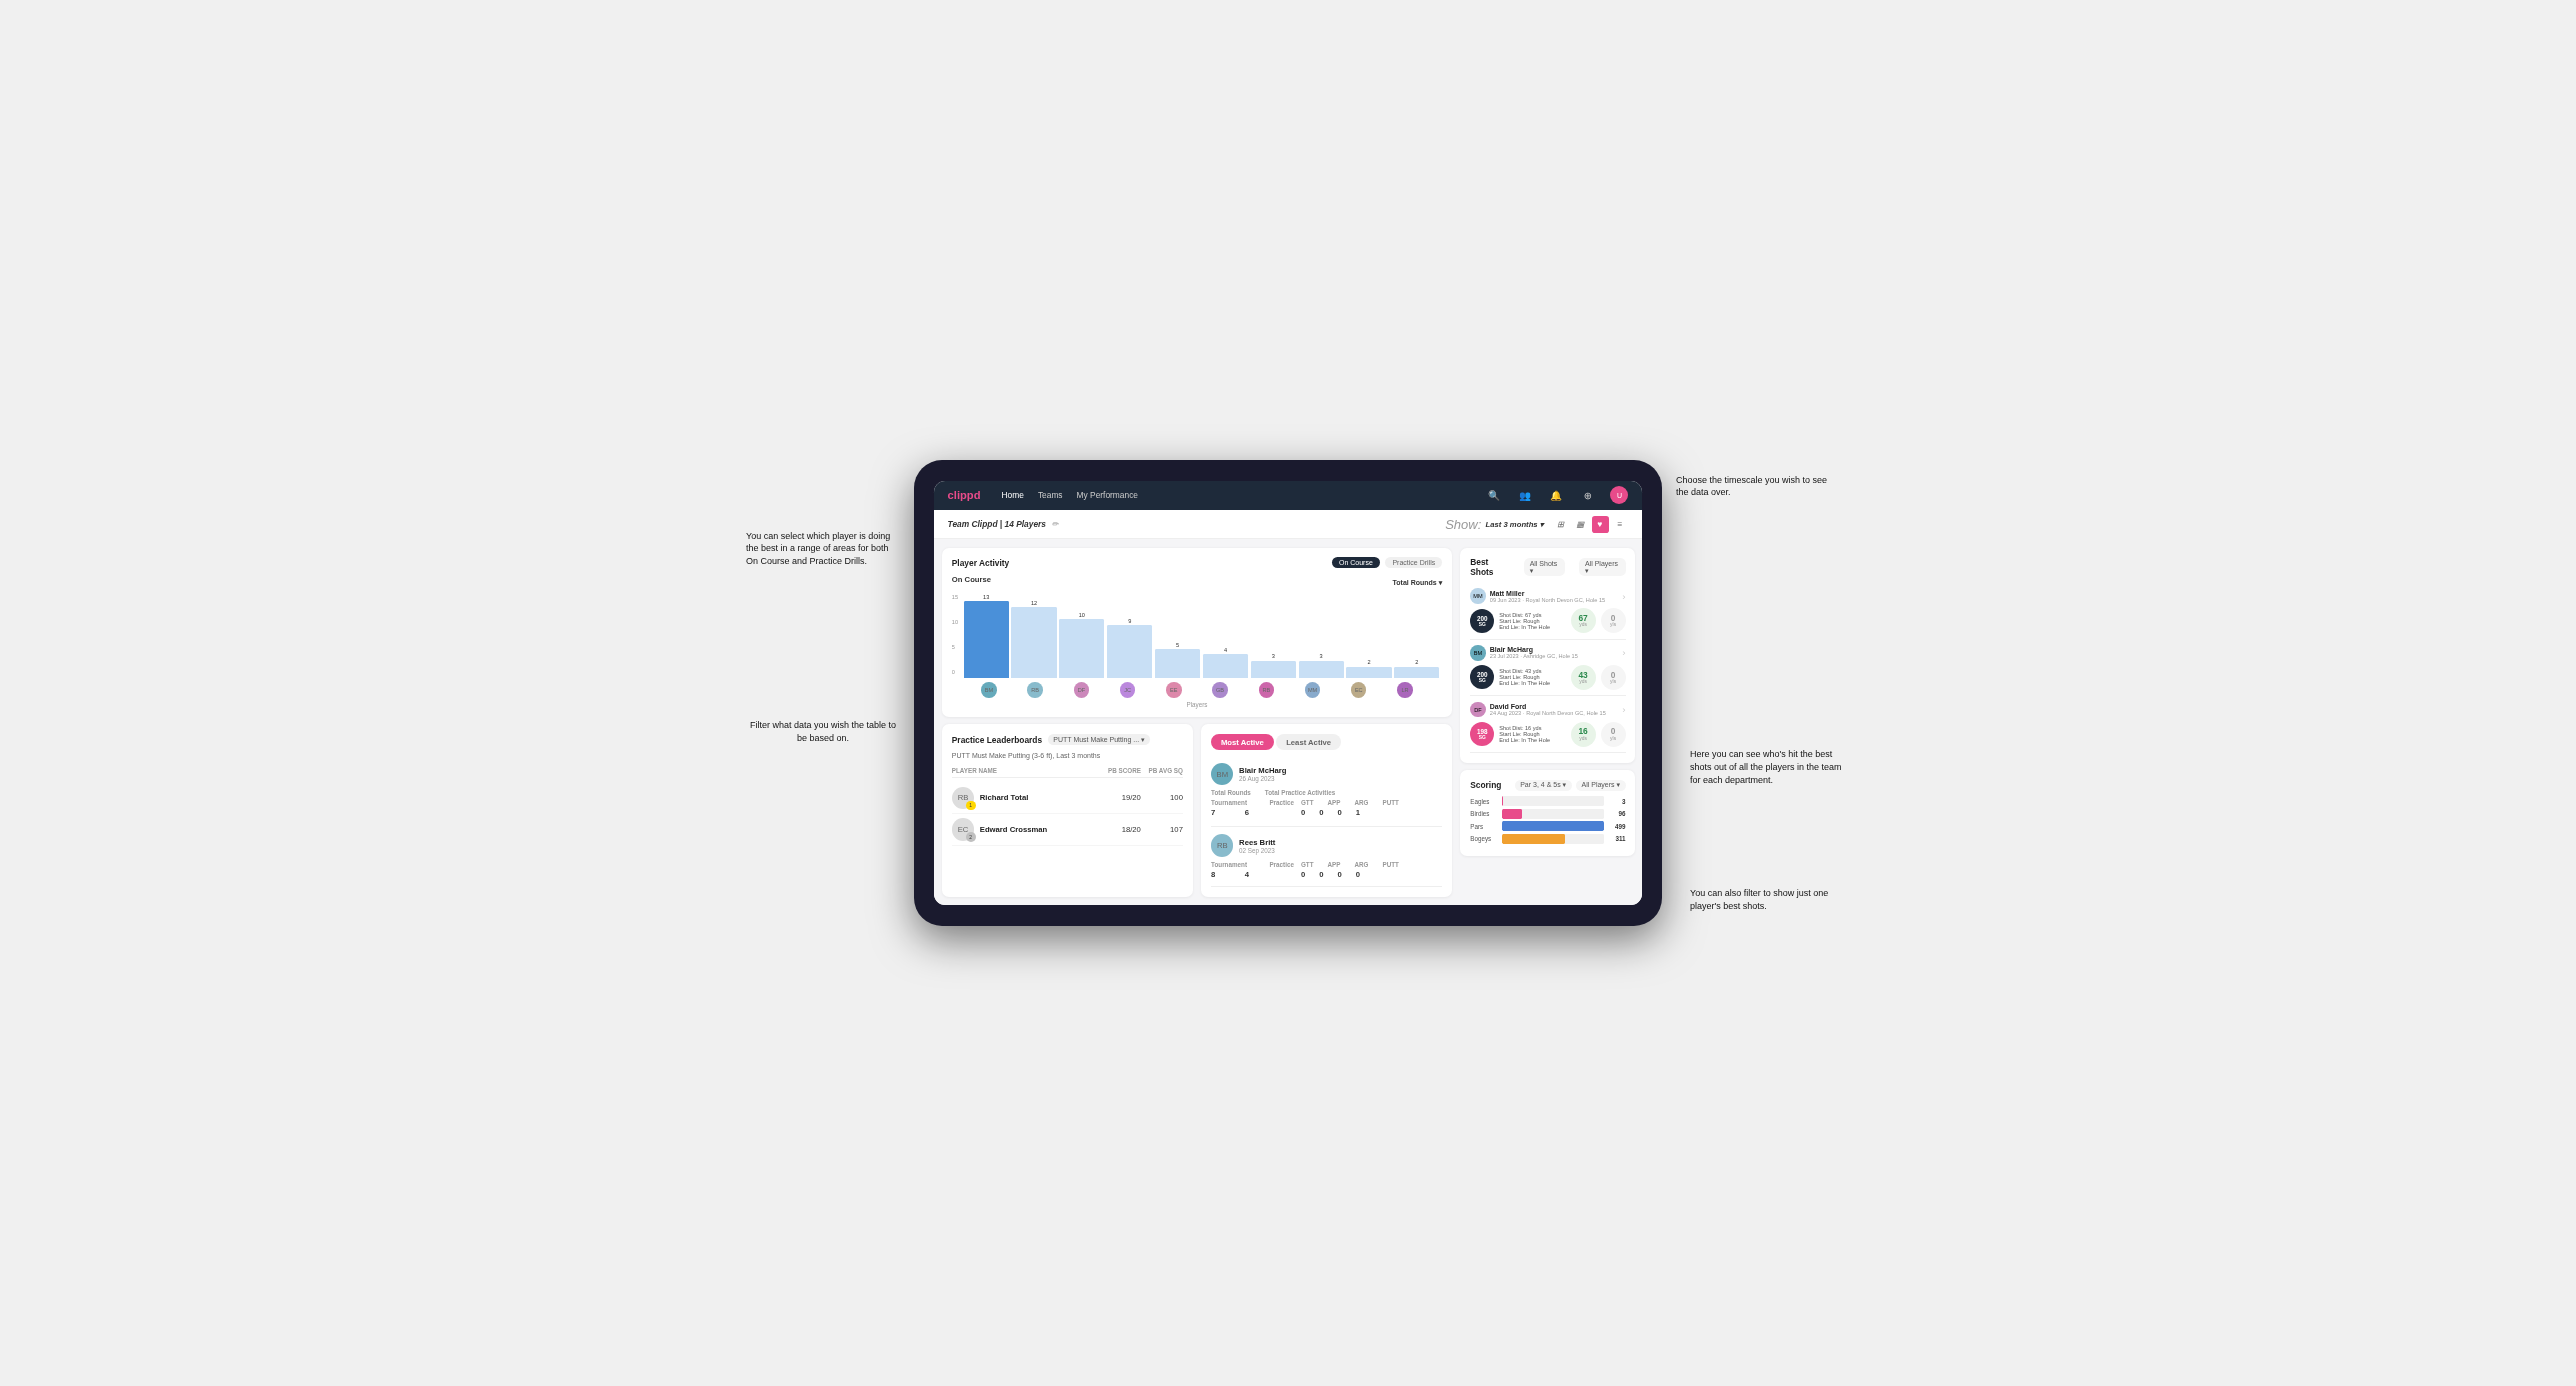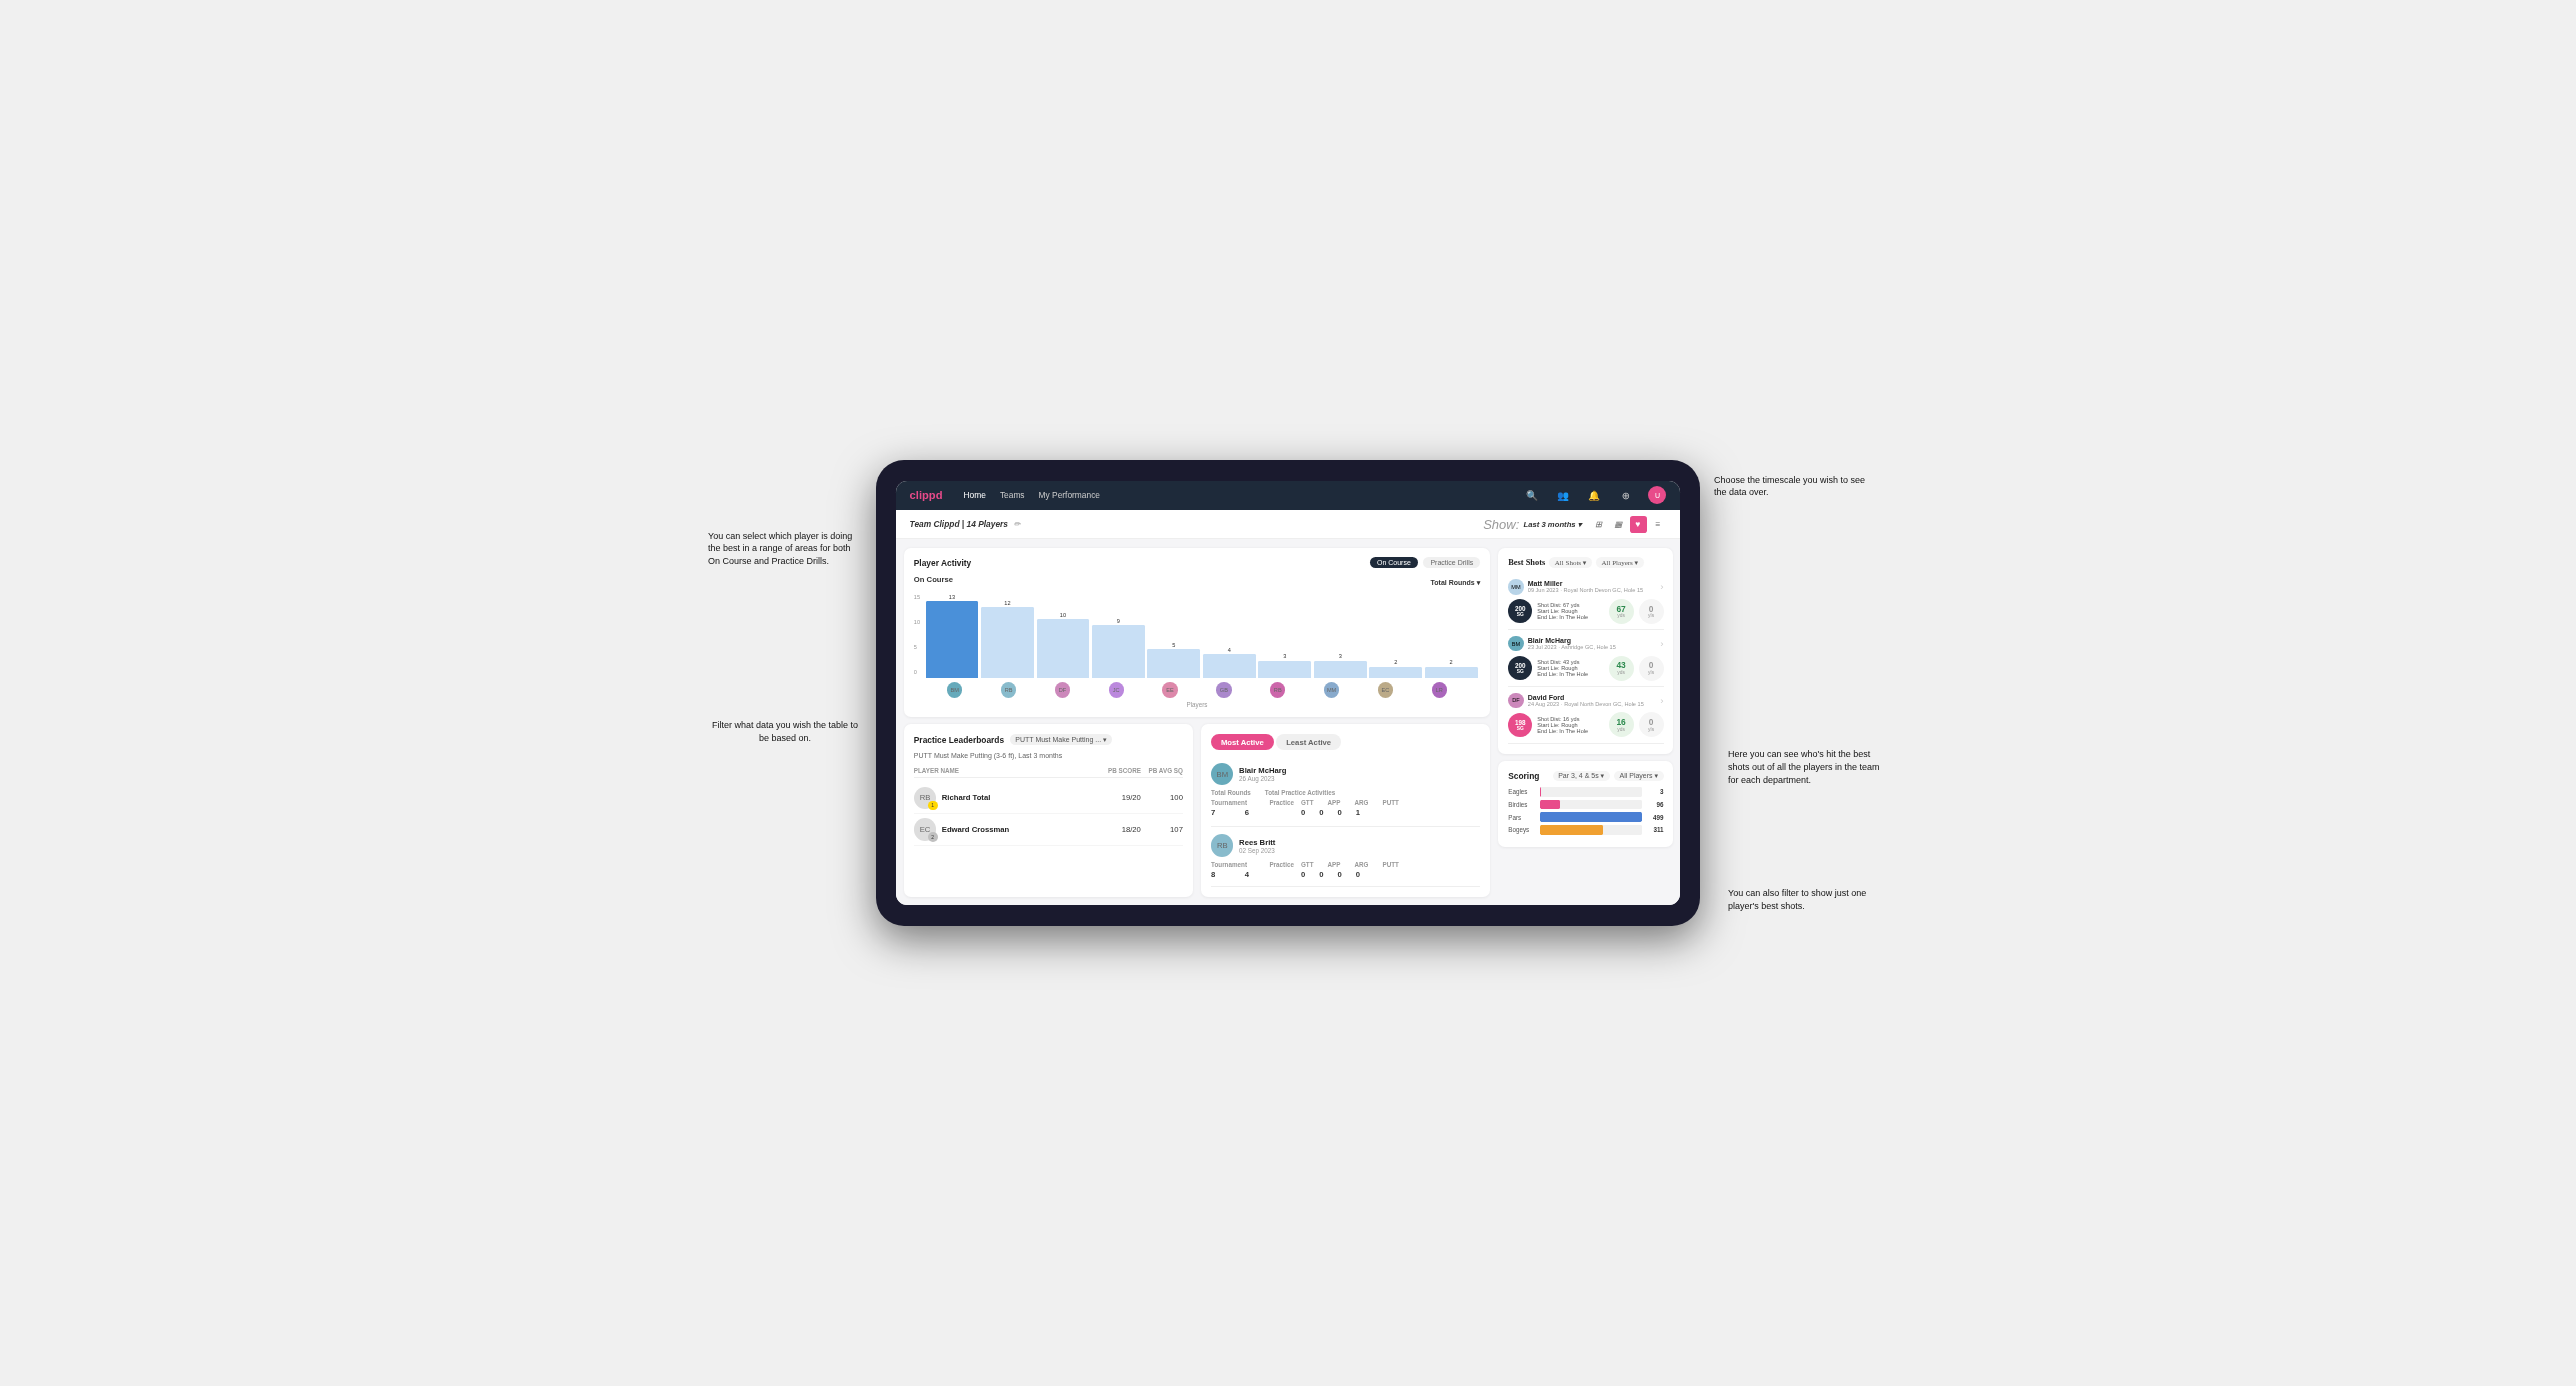--- a/index.html
+++ b/index.html
@@ -8,21 +8,21 @@
       font-family: -apple-system, BlinkMacSystemFont, 'Segoe UI', sans-serif;
       display: flex;
       justify-content: center;
       align-items: center;
       min-height: 100vh;
       padding: 28px;
     }
 
     .page-wrapper {
       position: relative;
-      width: 824px;
+      width: 748px;
     }
 
     
     .annotation {
       position: absolute;
       font-size: 9px;
       color: #111;
       line-height: 1.4;
       max-width: 154px;
     }
@@ -535,23 +535,22 @@
       font-size: 7.7px;
       font-weight: 700;
       color: #333;
       display: flex;
       gap: 14px;
     }
 
     .best-shots-header {
       display: flex;
       align-items: center;
-      gap: 4px;
+      gap: 14px;
       margin-bottom: 5.6px;
-      font-family: Liberation Serif, serif;
     }
 
     .best-shots-title {
       font-size: 8.4px;
       font-weight: 700;
       color: #222;
     }
 
     .filter-dropdown {
       font-size: 7px;

